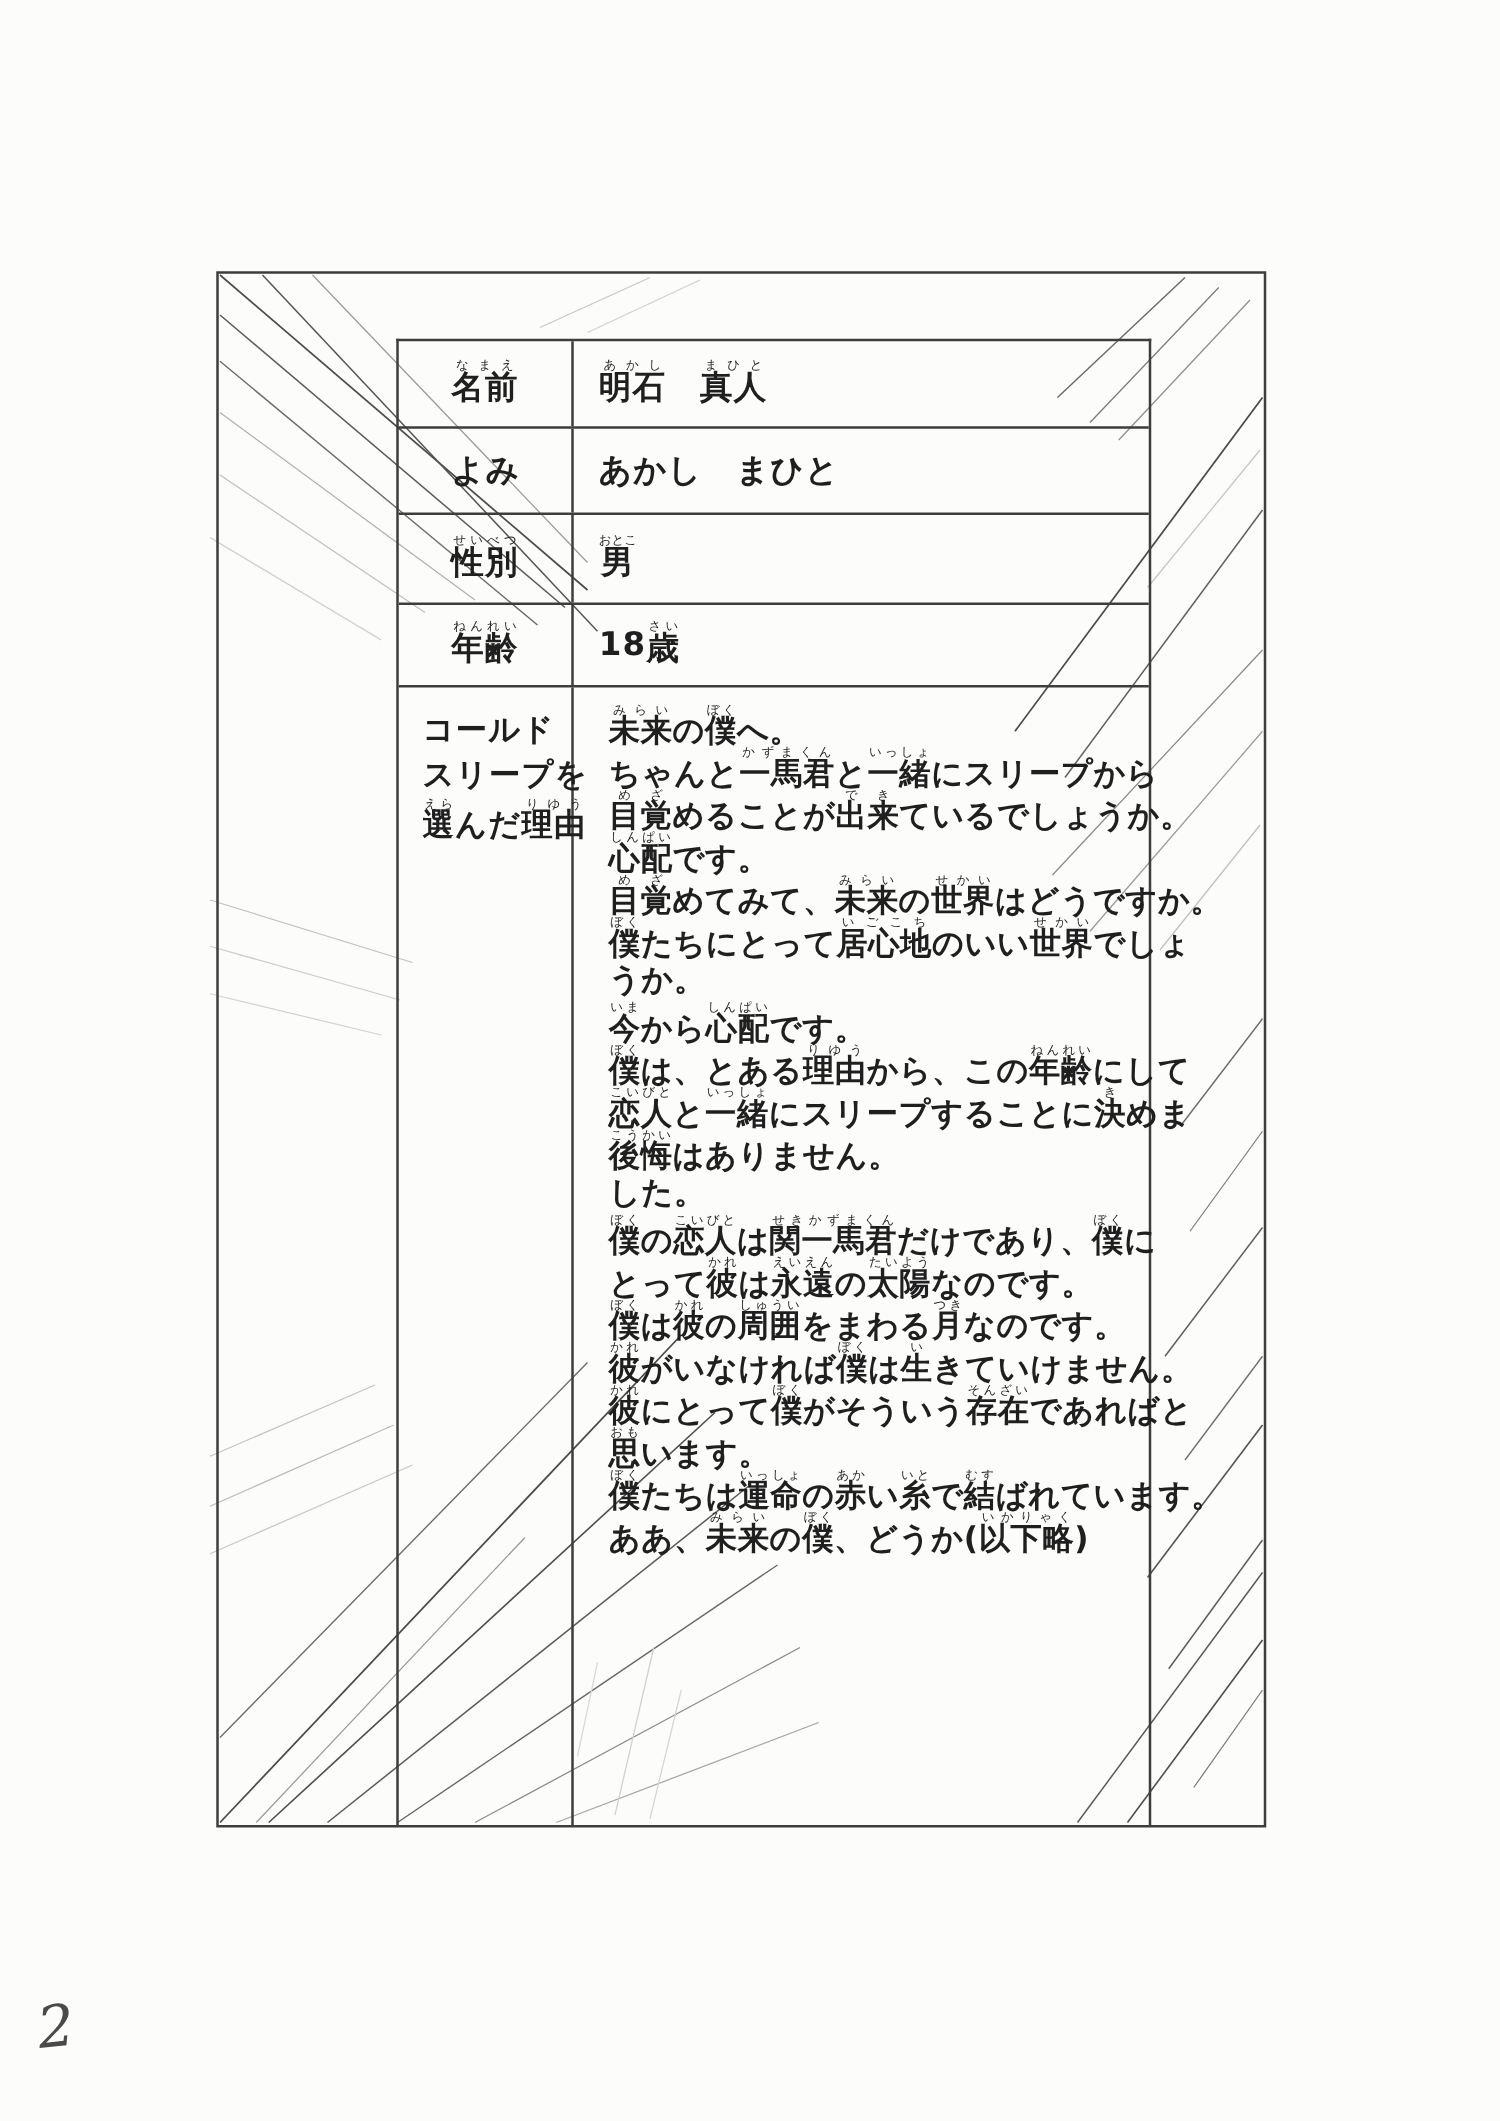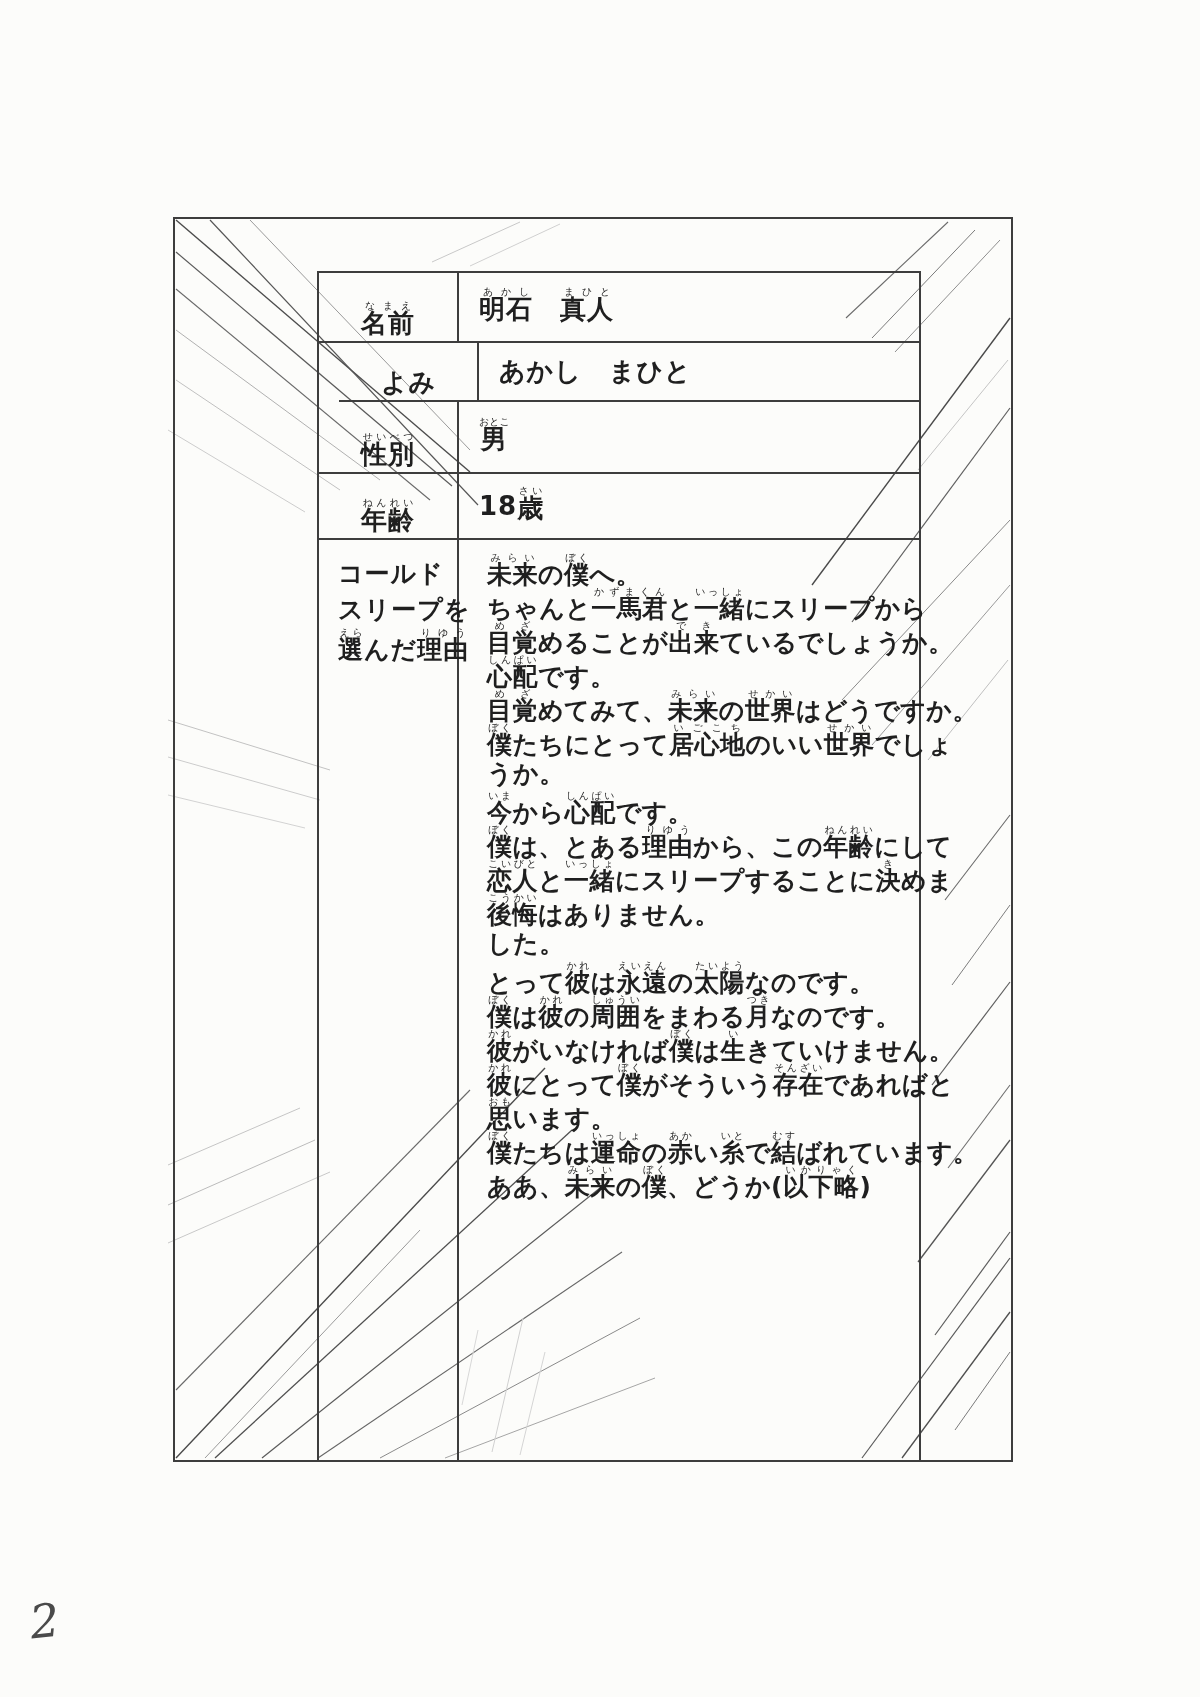--- a/index.html
+++ b/index.html
@@ -25,28 +25,28 @@
     box-sizing:border-box;
     border:2.5px solid #3d3d3d;border-bottom:none;
     display:flex;flex-direction:column;
   }
   .row{
     display:flex;box-sizing:border-box;
     border-bottom:2.5px solid #3d3d3d;
     flex:0 0 auto;
   }
   .row-name{height:70px;}
-  .row-yomi{height:59px;margin-left:20px;}
+  .row-yomi{height:69px;}
   .row-gender{height:72px;}
   .row-age{height:66px;}
   .row-reason{flex:1 1 auto;border-bottom:none;border-radius:10px;}
   .cell-label{
     width:140px;box-sizing:border-box;flex:0 0 140px;
     border-right:2.5px solid #3d3d3d;
-    display:flex;align-items:flex-end;
+    display:flex;align-items:center;
     padding-left:42px;
     font-size:26px;font-weight:700;letter-spacing:1px;
   }
   .cell-value{
     flex:1 1 auto;display:flex;align-items:center;
     padding-left:20px;
     font-size:26px;font-weight:700;letter-spacing:1px;
   }
   .row-reason .cell-label{
     flex-direction:column;align-items:flex-start;justify-content:flex-start;
@@ -178,20 +178,21 @@
             <div class="text-line"><ruby>目覚<rt>めざ</rt></ruby>めることが<ruby>出来<rt>でき</rt></ruby>ているでしょうか。</div>
             <div class="text-line"><ruby>心配<rt>しんぱい</rt></ruby>です。</div>
             <div class="text-line"><ruby>目覚<rt>めざ</rt></ruby>めてみて、<ruby>未来<rt>みらい</rt></ruby>の<ruby>世界<rt>せかい</rt></ruby>はどうですか。</div>
             <div class="text-line"><ruby>僕<rt>ぼく</rt></ruby>たちにとって<ruby>居心地<rt>いごこち</rt></ruby>のいい<ruby>世界<rt>せかい</rt></ruby>でしょ</div>
             <div class="text-line">うか。</div>
             <div class="text-line"><ruby>今<rt>いま</rt></ruby>から<ruby>心配<rt>しんぱい</rt></ruby>です。</div>
             <div class="text-line"><ruby>僕<rt>ぼく</rt></ruby>は、とある<ruby>理由<rt>りゆう</rt></ruby>から、この<ruby>年齢<rt>ねんれい</rt></ruby>にして</div>
             <div class="text-line"><ruby>恋人<rt>こいびと</rt></ruby>と<ruby>一緒<rt>いっしょ</rt></ruby>にスリープすることに<ruby>決<rt>き</rt></ruby>めま</div>
             <div class="text-line"><ruby>後悔<rt>こうかい</rt></ruby>はありません。</div>
             <div class="text-line">した。</div>
+            <div class="text-line"><ruby>僕<rt>ぼく</rt></ruby>の<ruby>恋人<rt>こいびと</rt></ruby>は<ruby>関一馬君<rt>せきかずまくん</rt></ruby>だけであり、<ruby>僕<rt>ぼく</rt></ruby>に</div>
             <div class="text-line">とって<ruby>彼<rt>かれ</rt></ruby>は<ruby>永遠<rt>えいえん</rt></ruby>の<ruby>太陽<rt>たいよう</rt></ruby>なのです。</div>
             <div class="text-line"><ruby>僕<rt>ぼく</rt></ruby>は<ruby>彼<rt>かれ</rt></ruby>の<ruby>周囲<rt>しゅうい</rt></ruby>をまわる<ruby>月<rt>つき</rt></ruby>なのです。</div>
             <div class="text-line"><ruby>彼<rt>かれ</rt></ruby>がいなければ<ruby>僕<rt>ぼく</rt></ruby>は<ruby>生<rt>い</rt></ruby>きていけません。</div>
             <div class="text-line"><ruby>彼<rt>かれ</rt></ruby>にとって<ruby>僕<rt>ぼく</rt></ruby>がそういう<ruby>存在<rt>そんざい</rt></ruby>であればと</div>
             <div class="text-line"><ruby>思<rt>おも</rt></ruby>います。</div>
             <div class="text-line"><ruby>僕<rt>ぼく</rt></ruby>たちは<ruby>運命<rt>いっしょ</rt></ruby>の<ruby>赤<rt>あか</rt></ruby>い<ruby>糸<rt>いと</rt></ruby>で<ruby>結<rt>むす</rt></ruby>ばれています。</div>
             <div class="text-line">ああ、<ruby>未来<rt>みらい</rt></ruby>の<ruby>僕<rt>ぼく</rt></ruby>、どうか(<ruby>以下略<rt>いかりゃく</rt></ruby>)</div>
           </div>
       </div>
 

